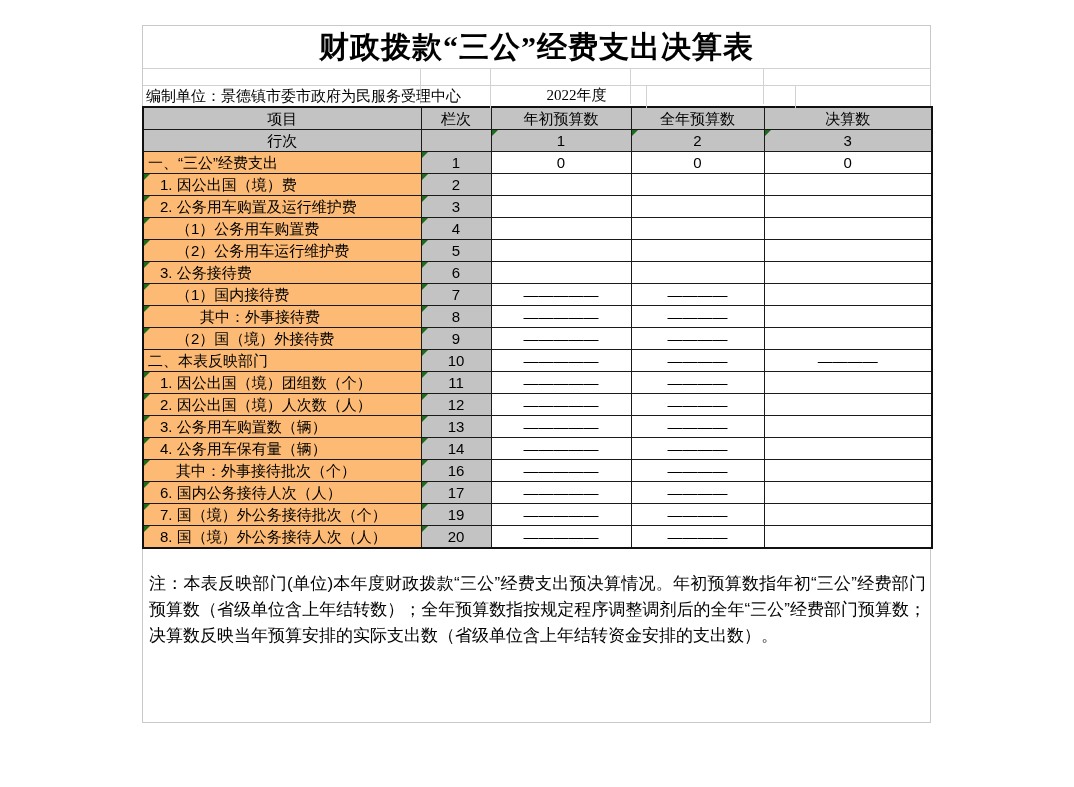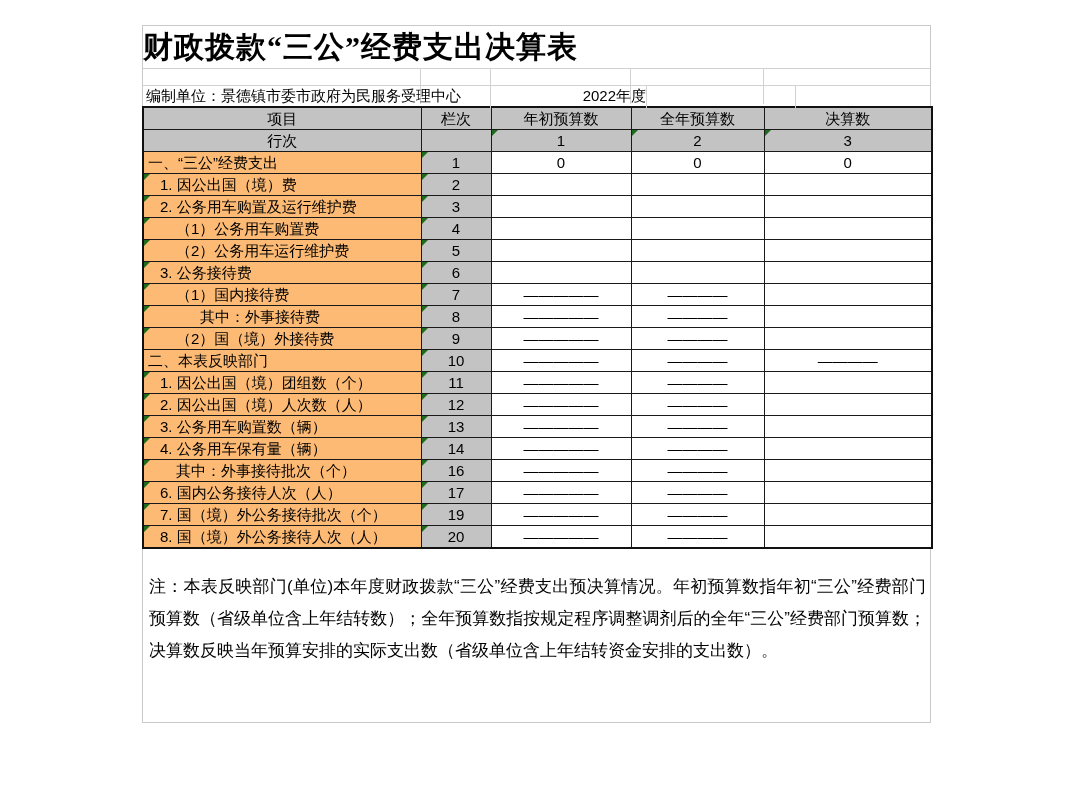--- a/index.html
+++ b/index.html
@@ -5,36 +5,36 @@
   * { box-sizing: border-box; margin: 0; padding: 0; }
   html, body { width: 1074px; height: 787px; background: #ffffff; overflow: hidden;
     font-family: "Liberation Sans", "DejaVu Sans", sans-serif; color: #000; }
   .page {
     position: absolute; left: 142px; top: 25px; width: 789px; height: 698px;
     background: #fff; border: 1px solid #c9c9c9;
   }
   
   .title-row {
     height: 43px; border-bottom: 1px solid #d2d2d2;
-    display: flex; align-items: center; justify-content: flex-start;
+    display: flex; align-items: center; justify-content: center;
   }
   .title-row .t {
     font-family: "Liberation Serif", "DejaVu Serif", serif;
     font-size: 30px; font-weight: bold; letter-spacing: 1px; white-space: nowrap;
   }
   
   .grid-row { display: grid; grid-template-columns: 278px 70px 140px 133px 167px; }
   .grid-row.merged { grid-template-columns: 348px 140px 133px 167px; }
   .grid-row > div { border-right: 1px solid #d2d2d2; overflow: hidden; white-space: nowrap; }
   .grid-row > div:last-child { border-right: none; margin-top: 35px; }
   .code-row { height: 17px; border-bottom: 1px solid #d2d2d2; font-size: 14px; }
   .code-row .right, .meta-row .right { text-align: right; padding-right: 3px; }
   .meta-row { height: 20px; font-size: 15px; line-height: 19px; gap: 16px; }
   .meta-row .left { text-align: left; padding-left: 3px; }
-  .meta-row .center { text-align: right; }
+  .meta-row .center { text-align: center; font-family: Liberation Serif, serif; }
   
   table { border-collapse: collapse; table-layout: fixed; width: 789px; margin-left: -1px; }
   td, th {
     border: 1px solid #1a1a1a; height: 22px; padding: 0;
     font-size: 15px; font-weight: normal; line-height: 21px;
     position: relative; overflow: hidden; white-space: nowrap;
   }
   table { border: 2px solid #111; }
   .gray { background: #c3c3c3; }
   .c { text-align: center; }
@@ -44,21 +44,21 @@
   .ind2 { padding-left: 32px; margin-top: 12px; }
   .ind3 { padding-left: 56px; }
   .val { background: #fff; text-align: center; letter-spacing: 0px; }
   .tri {
     position: absolute; top: 0; left: 0; width: 0; height: 0;
     border-top: 6px solid #1e6b1e; border-right: 6px solid transparent;
   }
   
   .note {
     margin-top: 22px; padding: 0 4px 0 6px;
-    font-size: 17px; line-height: 32px; text-align: justify;
+    font-size: 17px; line-height: 26px; text-align: justify;
   }
 </style>
 </head>
 <body>
 
 <div class="page">
 
   <div class="title-row">
     <div class="t">财政拨款“三公”经费支出决算表</div>
   </div>

